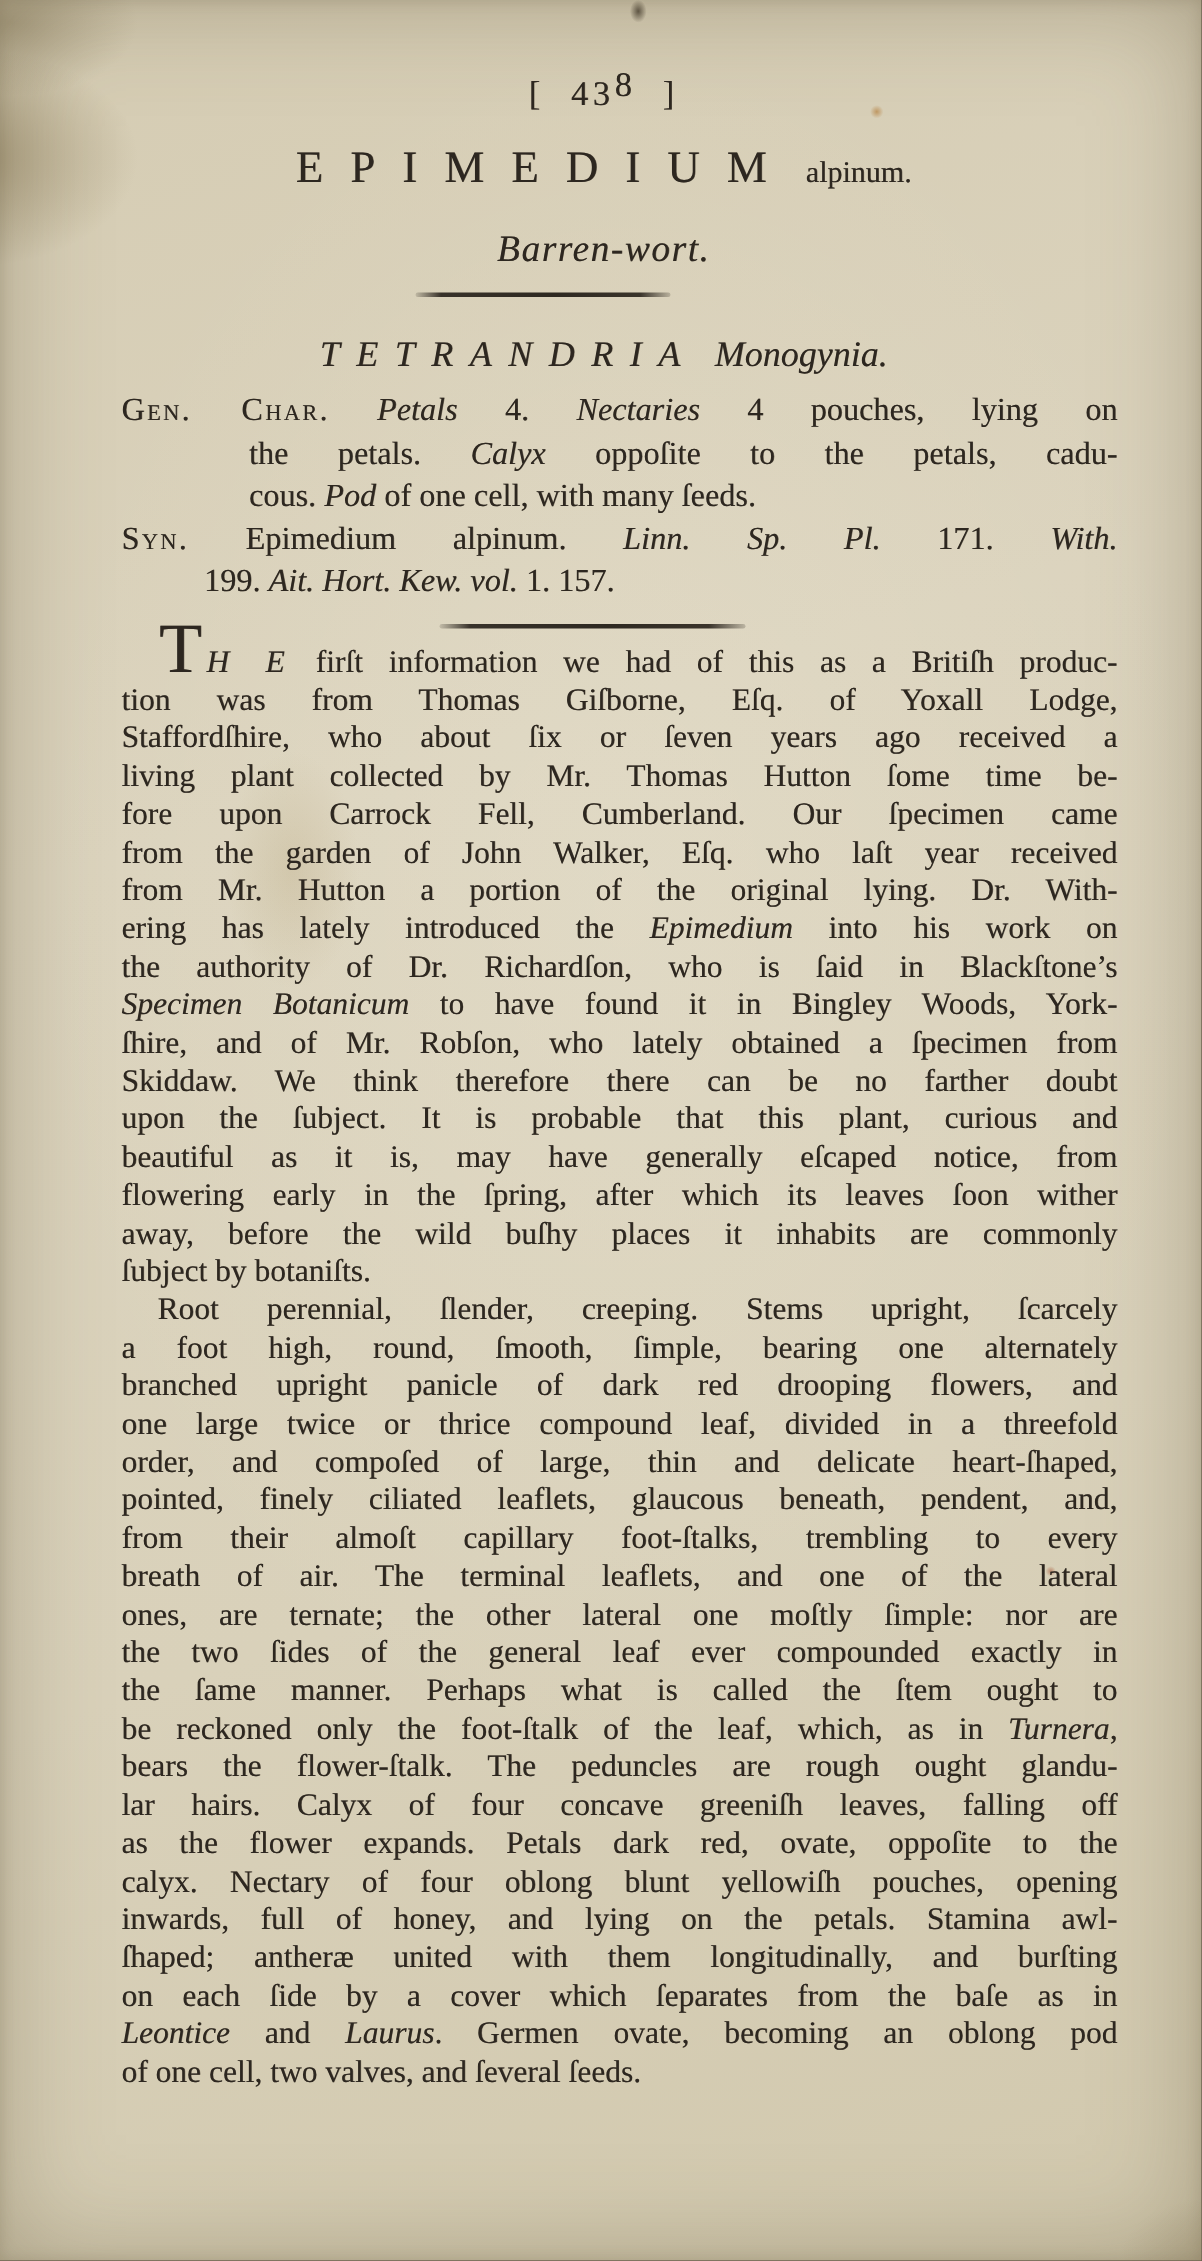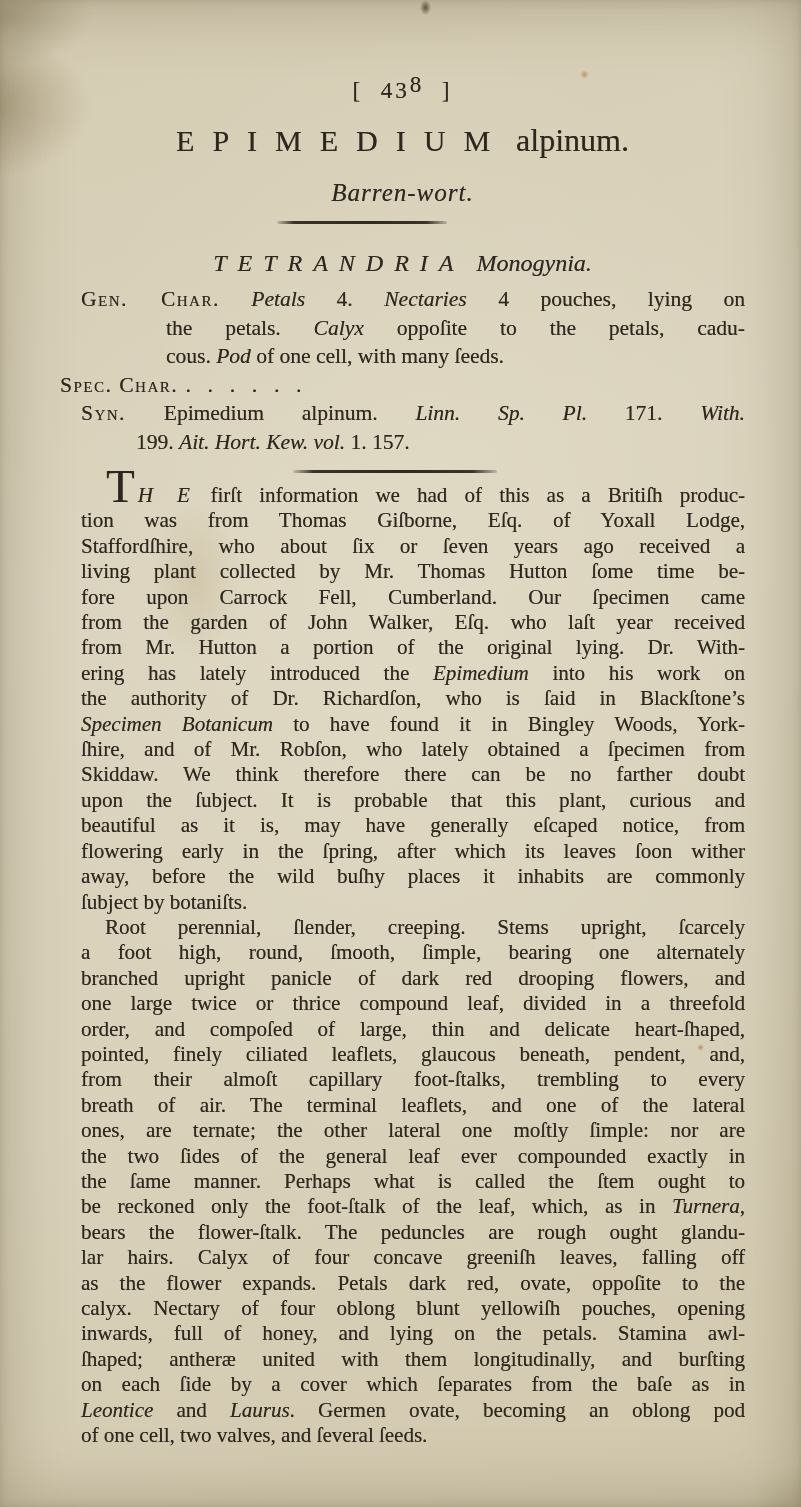--- a/index.html
+++ b/index.html
@@ -10,24 +10,24 @@
     font-family:"Liberation Serif","DejaVu Serif",serif;
     background:
       radial-gradient(150px 100px at -2% 7%, rgba(125,108,70,.45), rgba(125,108,70,0) 72%),
       radial-gradient(120px 70px at 1% 1%, rgba(110,95,60,.35), rgba(110,95,60,0) 70%),
       radial-gradient(90px 60px at 101% 100%, rgba(125,108,70,.22), rgba(125,108,70,0) 70%),
       radial-gradient(520px 760px at 52% 40%, rgba(255,252,240,.16), rgba(255,252,240,0) 78%),
       linear-gradient(163deg,#d5ccb3 0%,#dbd3bd 34%,#d9d1ba 66%,#d1c8ad 100%);
     box-shadow: inset 0 0 70px rgba(96,84,54,.38), inset 0 0 10px rgba(96,84,54,.22);
   }
   .content{position:absolute;left:60px;top:0;width:685px;}
-  .pagenum{margin-top:76px;text-align:center;font-size:23px;line-height:30px;letter-spacing:3px;}
+  .pagenum{margin-top:48px;text-align:center;font-size:23px;line-height:30px;letter-spacing:3px;}
   .title{margin-top:16px;text-align:center;font-size:30px;line-height:36px;white-space:nowrap;}
   .genus{letter-spacing:18px;}
-  .species{font-size:32px;margin-left:8px;}
+  .species{font-size:20px;margin-left:8px;}
   .subtitle{margin-top:19px;text-align:center;font-style:italic;font-size:25px;line-height:30px;letter-spacing:1px;}
   .rule{height:3px;border-radius:2px;
     background:linear-gradient(90deg, rgba(49,43,33,.15), #38322a 10%, #2e2921 55%, #3a342b 88%, rgba(49,43,33,.2));}
   .rule1{width:170px;margin:13px 0 0 217px;}
   .rule2{width:204px;margin:14px 0 0 233px;}
   .classification{margin-top:24px;text-align:center;font-size:24px;line-height:30px;}
   .charsec{margin-top:7px;font-size:21.5px;line-height:28.5px;}
   .bodytext{margin-top:10px;font-size:21px;line-height:25.4px;}
   .jpara .line{text-align:justify;text-align-last:justify;margin-left:21px;}
   .jpara .line:last-child{text-align-last:left;}
@@ -72,21 +72,20 @@
     <div class="rule rule1"></div>
 
     <div class="classification"><span class="s-itsp">TETRANDRIA</span><span>&nbsp;&nbsp;</span><span class="s-it">Monogynia.</span></div>
 
     <div class="charsec">
       <div class="jpara hang85">
           <div class="line"><span class="s-sc">Gen. Char.</span><span> </span><span class="s-it">Petals</span><span> 4. </span><span class="s-it">Nectaries</span><span> 4 pouches, lying on</span></div>
           <div class="line"><span>the petals. </span><span class="s-it">Calyx</span><span> oppoſite to the petals, cadu-</span></div>
           <div class="line"><span>cous. </span><span class="s-it">Pod</span><span> of one cell, with many ſeeds.</span></div>
         </div>
-      <div class="specline"><span class="s-sc">Spec. Char.</span><span class="s-dots">&nbsp;.&nbsp;&nbsp;.&nbsp;&nbsp;.&nbsp;&nbsp;.&nbsp;&nbsp;.&nbsp;&nbsp;.</span></div>
       <div class="jpara hang55">
           <div class="line"><span class="s-sc">Syn.</span><span> Epimedium alpinum. </span><span class="s-it">Linn. Sp. Pl.</span><span> 171. </span><span class="s-it">With.</span></div>
           <div class="line"><span>199. </span><span class="s-it">Ait. Hort. Kew. vol.</span><span> 1. 157.</span></div>
         </div>
     </div>
 
     <div class="rule rule2"></div>
 
     <div class="bodytext">
       <div class="jpara para1">

